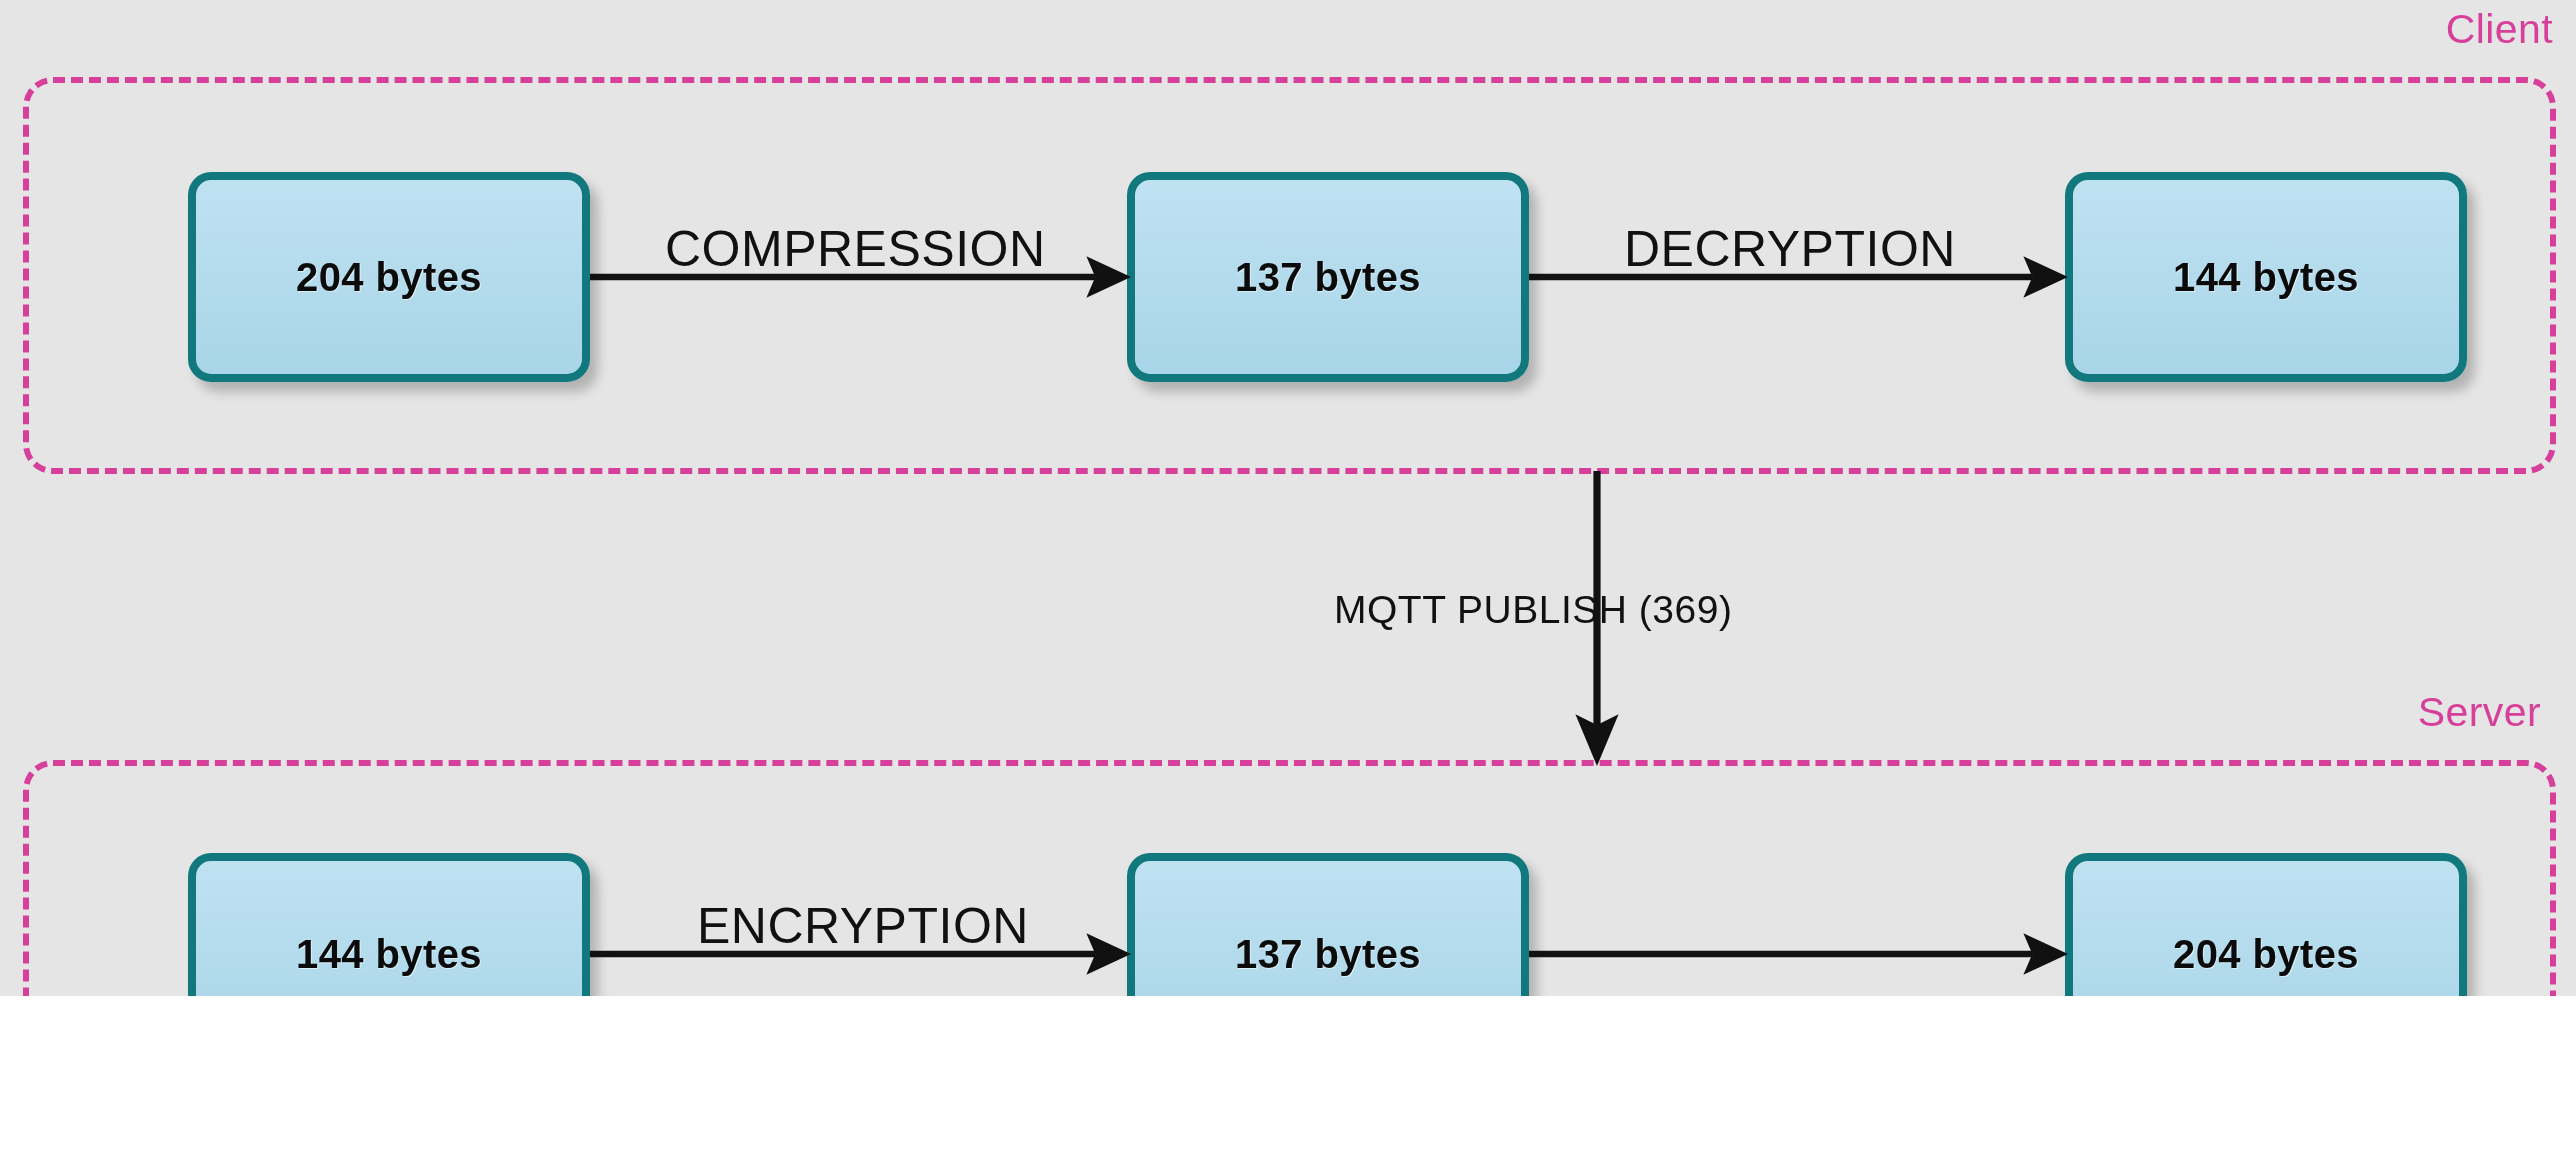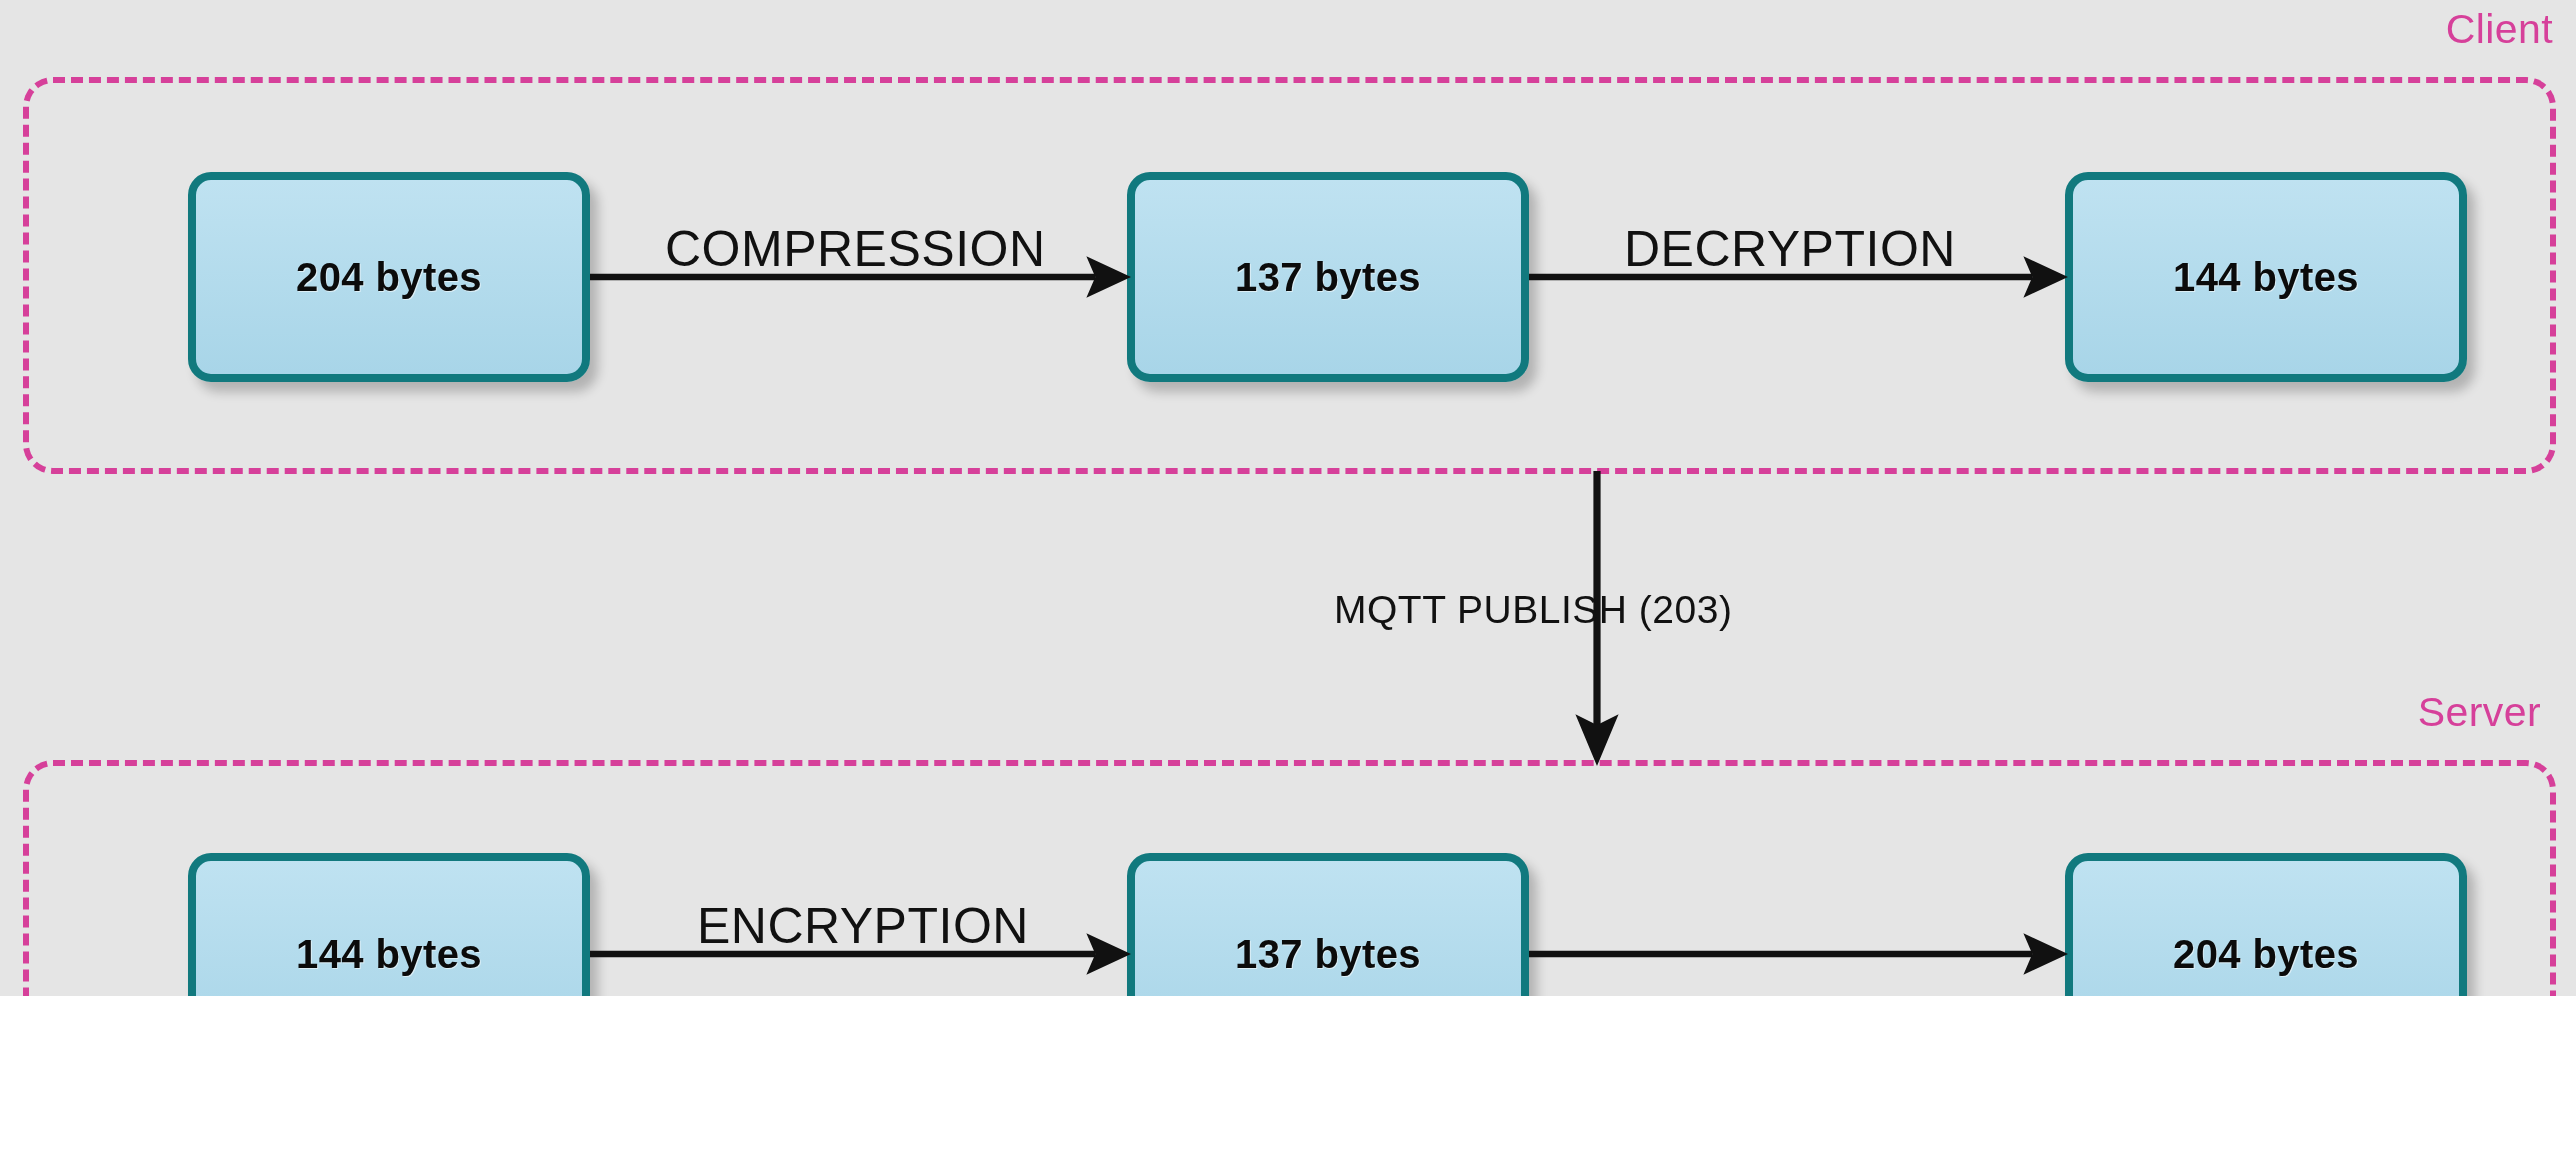--- a/index.html
+++ b/index.html
@@ -169,21 +169,21 @@
     </svg>
   </div>
   <div class="edge-label" id="edge-label-encryption">DECRYPTION</div>
 
   <div class="arrow-v">
     <svg viewBox="0 0 60 330" width="54" height="295" preserveAspectRatio="none">
       <line x1="30" y1="0" x2="30" y2="286" stroke="#111111" stroke-width="8"></line>
       <polygon points="30,330 6,272 30,284 54,272" fill="#111111"></polygon>
     </svg>
   </div>
-  <div class="edge-label" id="edge-label-publish">MQTT PUBLISH (203)</div>
+  <div class="edge-label" id="edge-label-publish">MQTT PUBLISH (369)</div>
 
   <div class="zone" id="zone-server"></div>
   <div class="zone-label" id="label-server">Server</div>
 
   <div class="node" id="node-server-1">
     <span class="node-label">144 bytes</span>
   </div>
 
   <div class="node" id="node-server-2">
     <span class="node-label">137 bytes</span>

